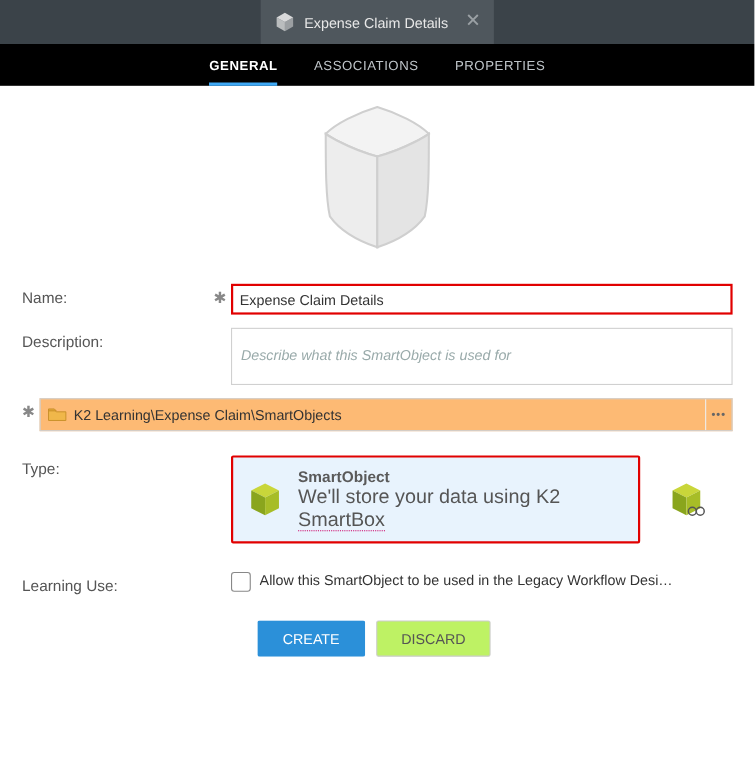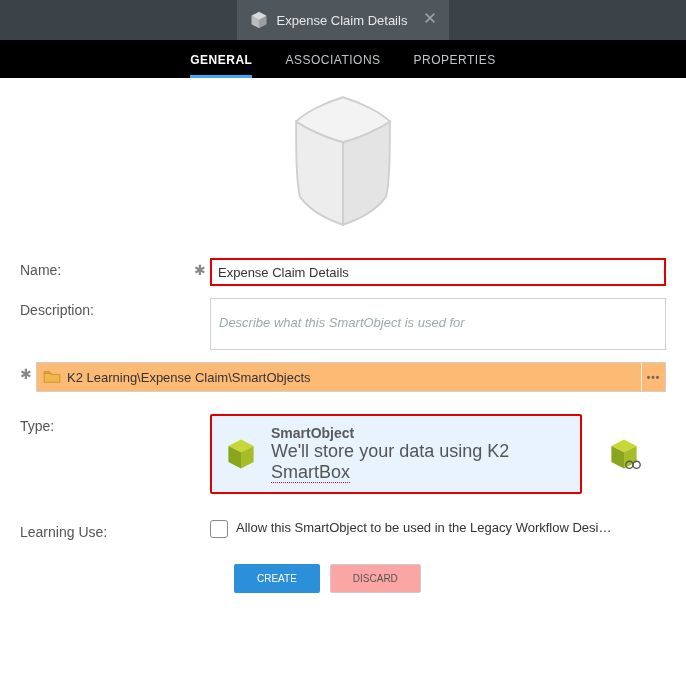--- a/index.html
+++ b/index.html
@@ -33,23 +33,23 @@
   .type-card.plain { border: none; padding-left: 12px; }
   .type-card .t-icon { width: 36px; height: 36px; flex-shrink: 0; }
   .type-card .t-body { display: flex; flex-direction: column; }
   .type-card .t-title { font-weight: 600; color: #5a5a5a; font-size: 14px; }
   .type-card .t-sub { font-size: 18px; color: #555; }
   .smartbox-underline { border-bottom: 1px dotted #c06; }
   .chk-row { display: flex; align-items: flex-start; gap: 8px; }
   .chk { width: 18px; height: 18px; border: 1.5px solid #888; border-radius: 3px; background: #fff; cursor: pointer; }
   .chk-label { font-size: 13px; color: #333; white-space: nowrap; overflow: hidden; text-overflow: clip; }
   .btn-row { display: flex; gap: 10px; margin-top: 18px; margin-left: 214px; }
-  .btn { padding: 8px 22px; font-size: 10px; border-radius: 2px; cursor: pointer; border: 1px solid transparent; }
+  .btn { padding: 8px 22px; font-size: 13px; border-radius: 2px; cursor: pointer; border: 1px solid transparent; }
   .btn-primary { background: #2b90d9; color: #fff; }
-  .btn-secondary { background: #fca5a5; color: #555; border-color: #ccc; }
+  .btn-secondary { background: #bef264; color: #555; border-color: #ccc; }
 </style>
 </head>
 <body>
 
 <div class="header">
   <div class="title-tab">
     <span class="cube-ico">
       <svg viewBox="0 0 24 24" width="20" height="20">
           <g fill="#e8e8e8">
             <path d="M12 2 L21 7 L12 12 L3 7 Z" opacity="0.9"></path>

